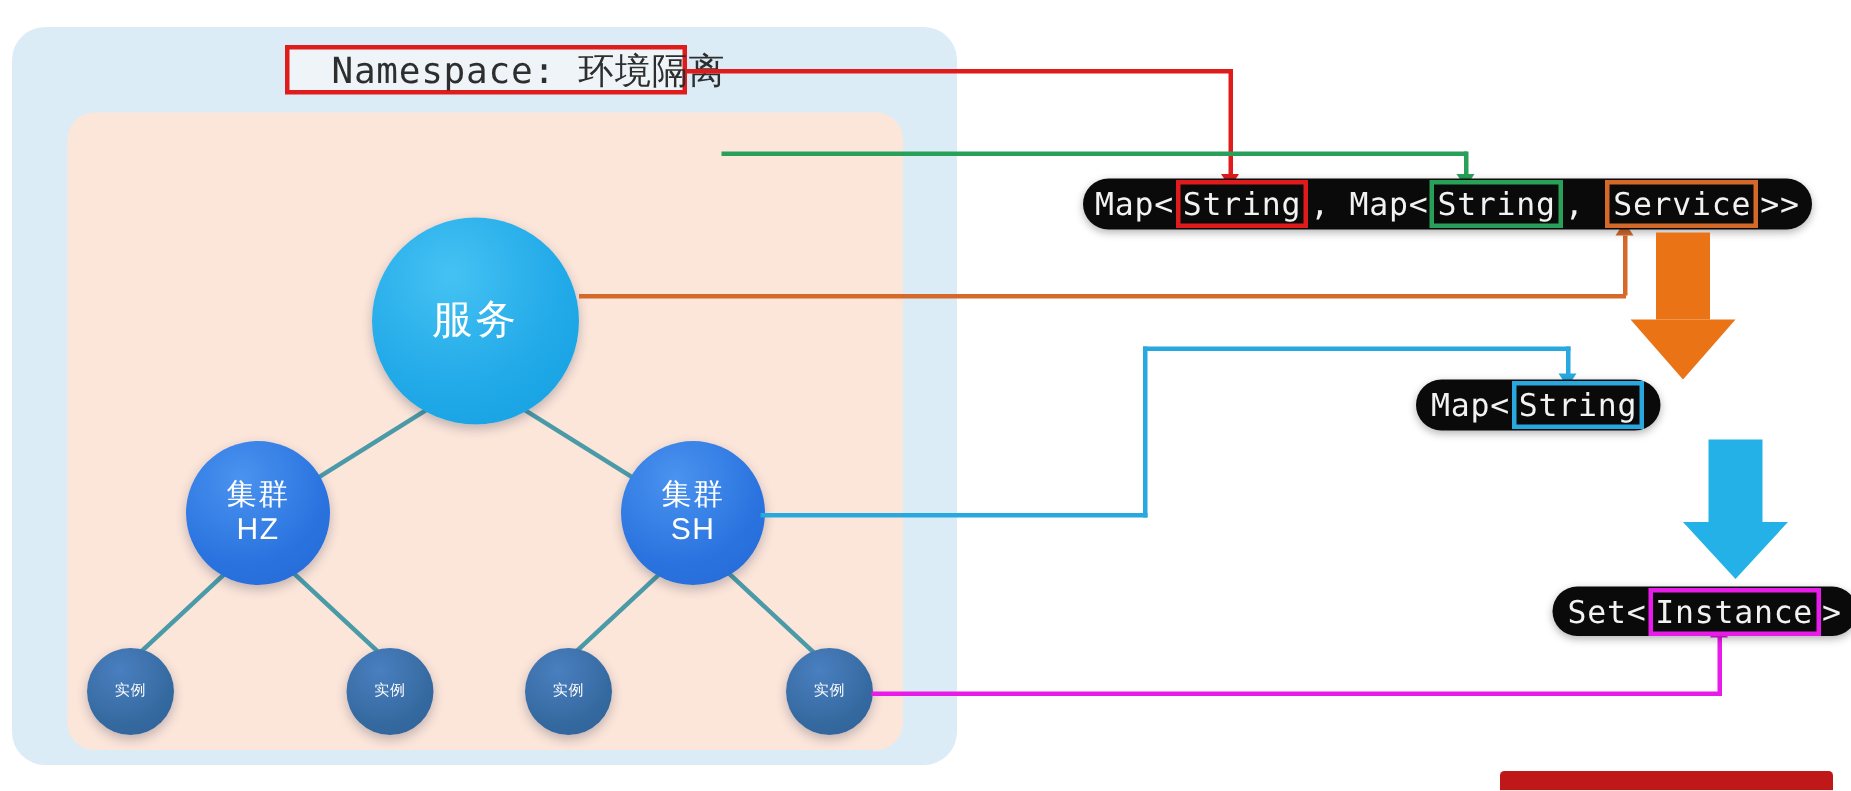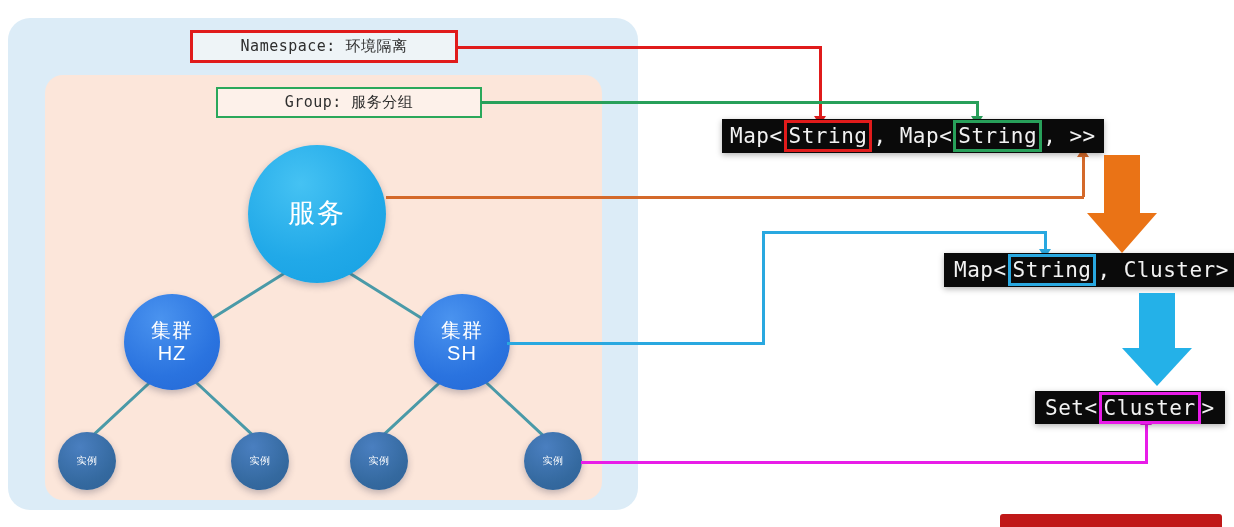--- a/index.html
+++ b/index.html
@@ -36,27 +36,27 @@
     background: #fce6da;
     border-radius: 18px;
   }
 
   
   .label-chip {
     position: absolute;
     background: #f4f7f6;
     display: flex;
     align-items: center;
-    justify-content: center;
     font-family: "DejaVu Sans Mono", "Liberation Mono", monospace;
-    font-size: 15px;
+    font-size: 24px;
     letter-spacing: 0.5px;
     color: #2e2e2e;
     white-space: nowrap;
     box-sizing: border-box;
+    padding-left: 28px;
   }
   .chip-namespace {
     left: 190px;
     top: 30px;
     width: 268px;
     height: 33px;
     border: 3px solid #e01b1b;
     background: #eef4f7;
   }
   .chip-group {
@@ -128,20 +128,21 @@
     background: #0a0a0a;
     color: #f2f2f2;
     font-family: "DejaVu Sans Mono", "Liberation Mono", monospace;
     font-size: 21px;
     letter-spacing: 0.5px;
     display: flex;
     align-items: center;
     white-space: pre;
     box-shadow: 0 2px 6px rgba(0,0,0,0.3);
     box-sizing: border-box;
+    border-radius: 17px;
   }
   .code-1 { left: 722px;  top: 119px; height: 34px; padding: 0 8px; }
   .code-2 { left: 944px;  top: 253px; height: 34px; padding: 0 10px; }
   .code-3 { left: 1035px; top: 391px; height: 33px; padding: 0 10px; }
 
   .tok { display: inline-block; }
   .tok-boxed {
     border-width: 3px;
     border-style: solid;
     padding: 1px 2px;
@@ -260,23 +261,20 @@
   <div class="node node-instance inst-3">
     <span>实例</span>
   </div>
   <div class="node node-instance inst-4">
     <span>实例</span>
   </div>
 
   <div class="label-chip chip-namespace">
     <span>Namespace: 环境隔离</span>
   </div>
-  <div class="label-chip chip-group">
-    <span>Group: 服务分组</span>
-  </div>
 
   <div class="conn conn-h c-red" style="left:458px; top:46px; width:363px;"></div>
   <div class="conn conn-v c-red" style="left:819px; top:46px; height:72px;"></div>
   <div class="arrowhead ah-down" style="left:814px; top:116px; border-top-color:#e01b1b;"></div>
 
   <div class="conn conn-h c-green" style="left:481px; top:101px; width:497px;"></div>
   <div class="conn conn-v c-green" style="left:976px; top:101px; height:17px;"></div>
   <div class="arrowhead ah-down" style="left:971px; top:116px; border-top-color:#28a05a;"></div>
 
   <div class="conn conn-h c-orange" style="left:386px; top:196px; width:698px;"></div>
@@ -292,32 +290,32 @@
   <div class="conn conn-h c-magenta" style="left:581px; top:461px; width:567px;"></div>
   <div class="conn conn-v c-magenta" style="left:1145px; top:424px; height:38px;"></div>
   <div class="arrowhead ah-up" style="left:1140px; top:416px; border-bottom-color:#e81ce8;"></div>
 
   <div class="code-box code-1">
     <span class="tok">Map&lt;</span>
     <span class="tok tok-boxed tok-red">String</span>
     <span class="tok">, Map&lt;</span>
     <span class="tok tok-boxed tok-green">String</span>
     <span class="tok">, </span>
+    <span class="tok tok-boxed tok-orange">Service</span>
     <span class="tok">&gt;&gt;</span>
   </div>
 
   <div class="code-box code-2">
     <span class="tok">Map&lt;</span>
     <span class="tok tok-boxed tok-cyan">String</span>
-    <span class="tok">, Cluster&gt;</span>
   </div>
 
   <div class="code-box code-3">
     <span class="tok">Set&lt;</span>
-    <span class="tok tok-boxed tok-magenta">Cluster</span>
+    <span class="tok tok-boxed tok-magenta">Instance</span>
     <span class="tok">&gt;</span>
   </div>
 
   <div class="block-arrow arrow-orange" style="left:1087px; top:155px;">
     <div class="shaft" style="height:58px;"></div>
     <div class="head"></div>
   </div>
 
   <div class="block-arrow arrow-cyan" style="left:1122px; top:293px;">
     <div class="shaft" style="height:55px;"></div>

